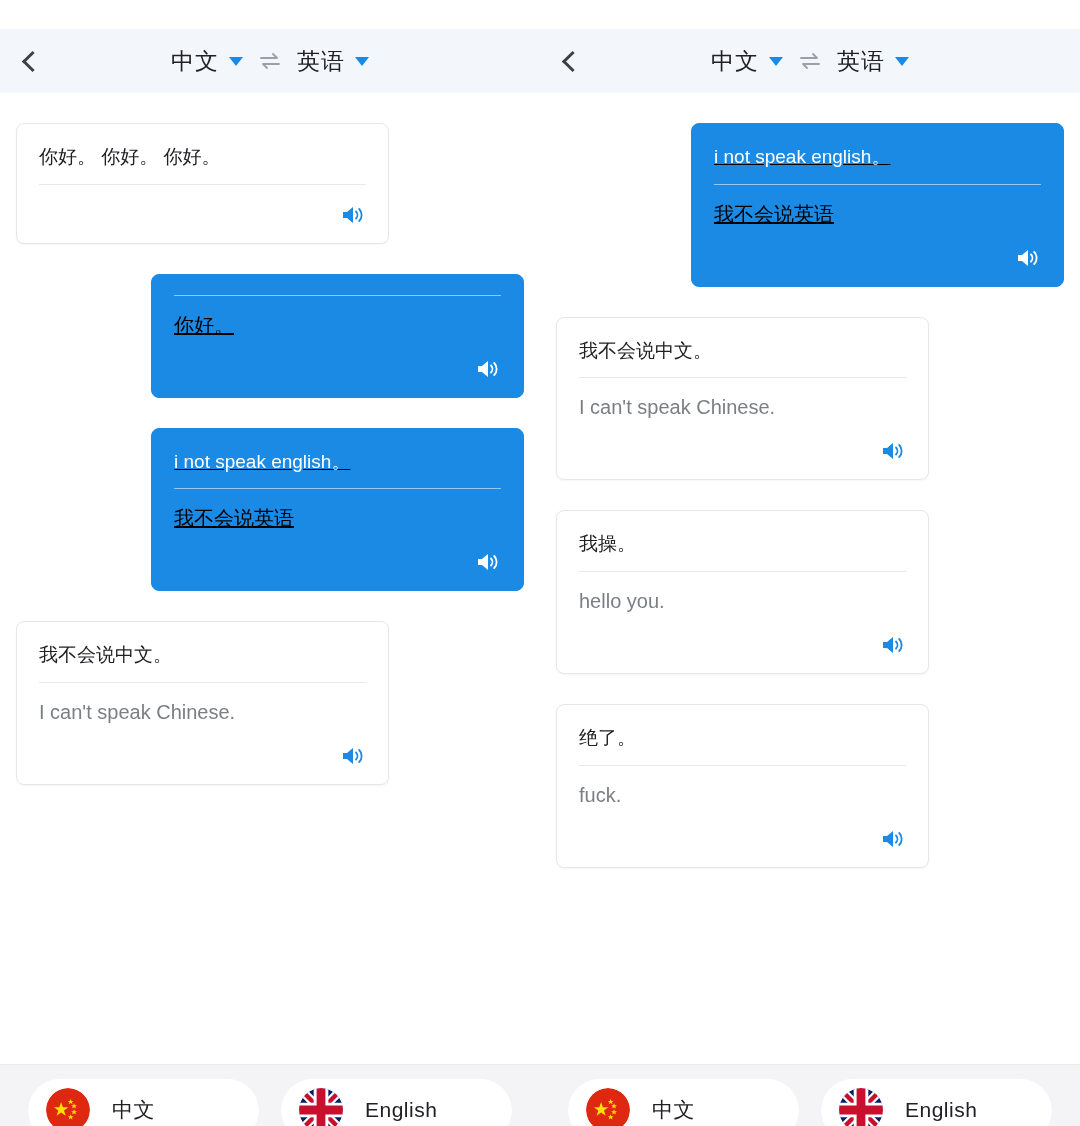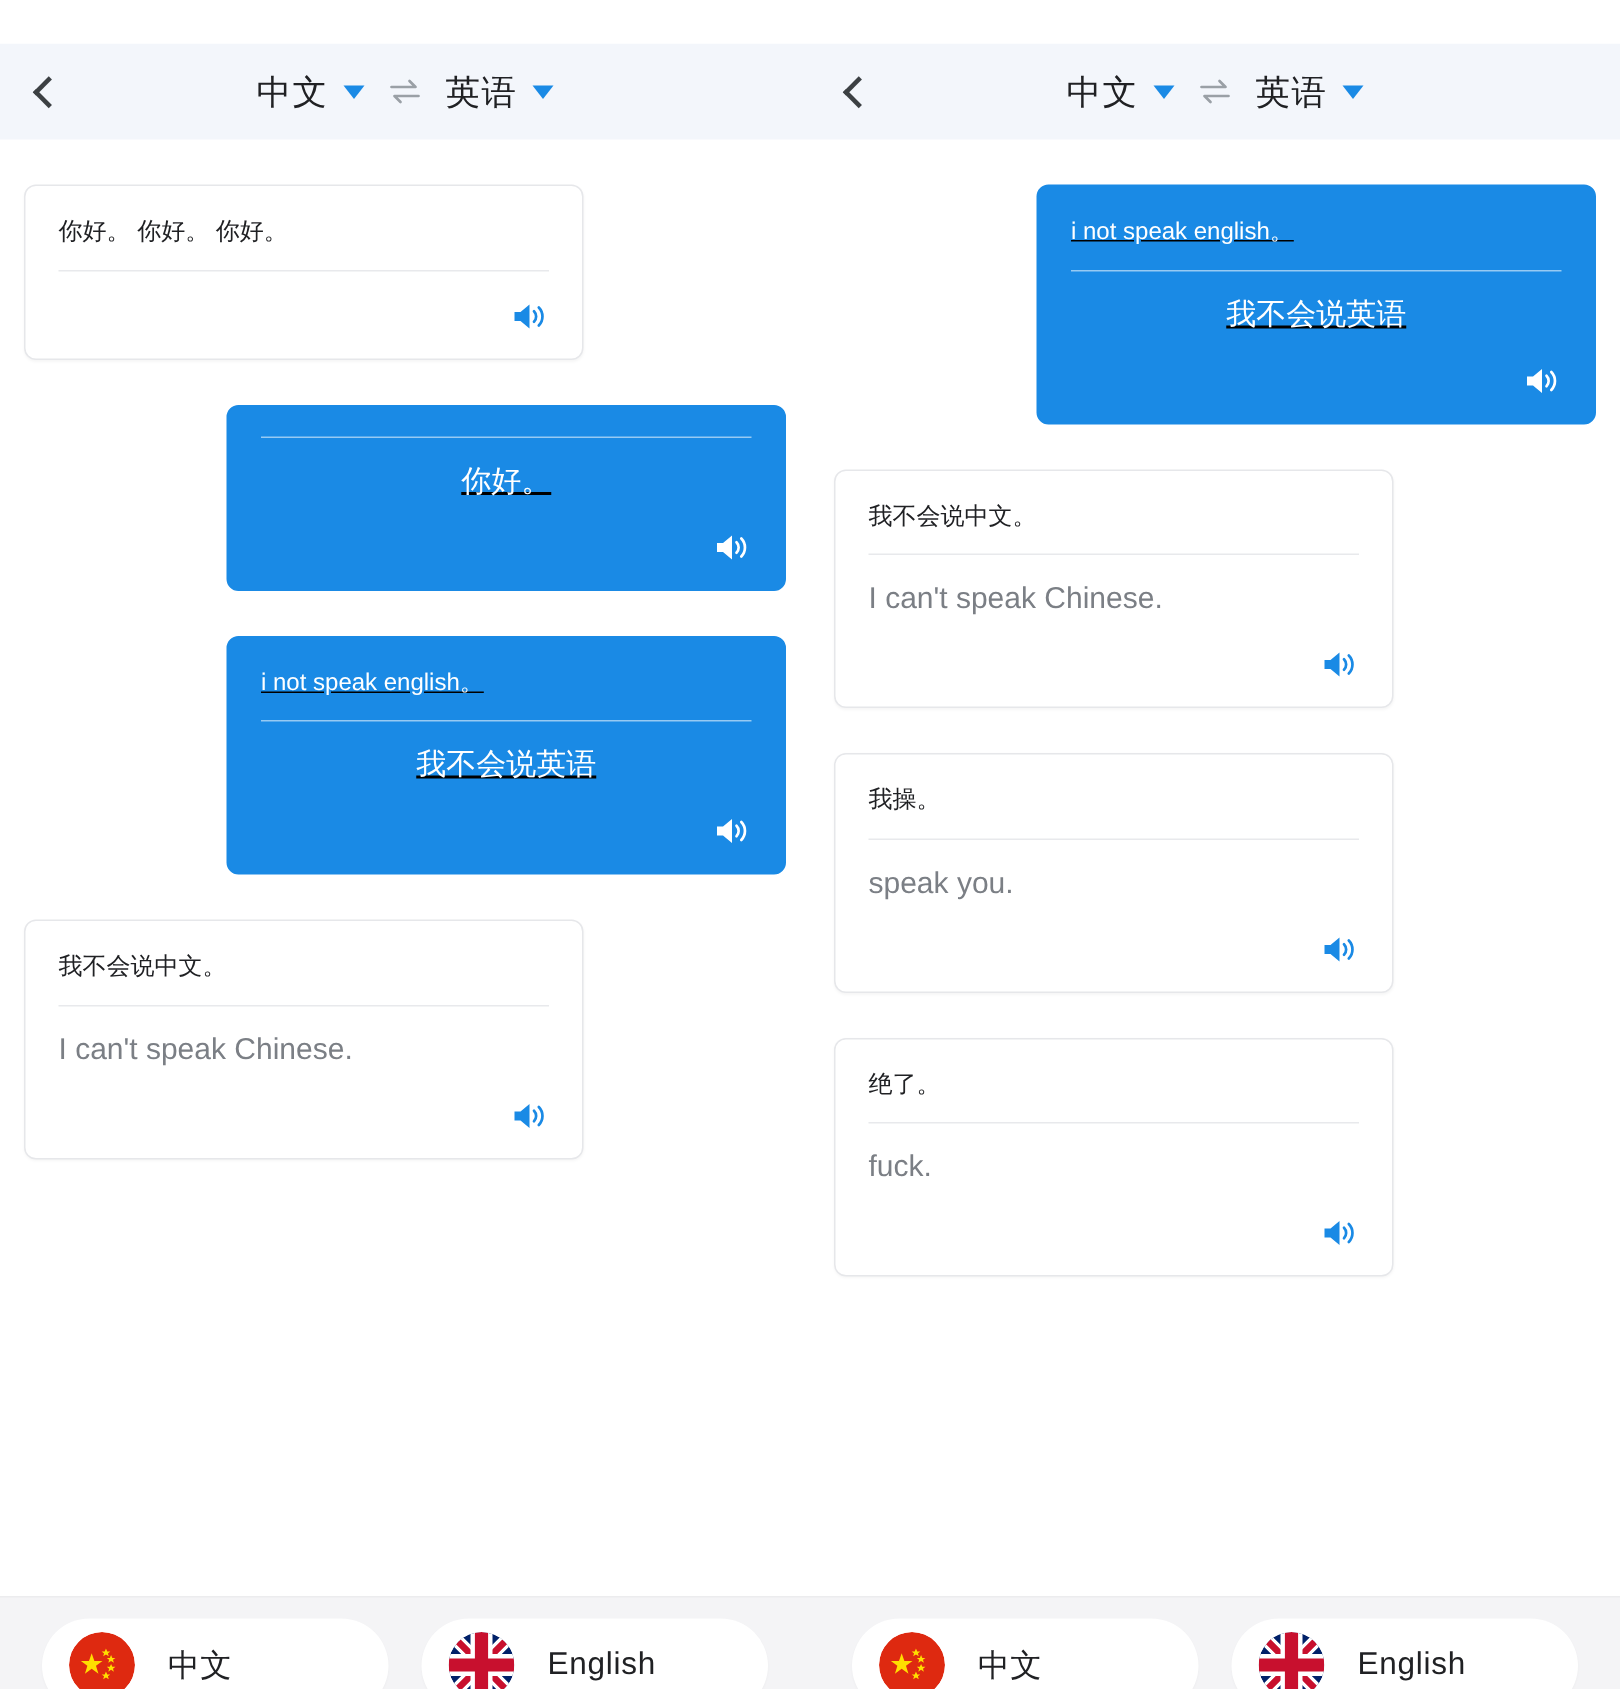--- a/index.html
+++ b/index.html
@@ -113,41 +113,41 @@
     width: 373px;
     margin-left: auto;
     margin-right: 0;
     border: 1px solid #1a8ae5;
     text-decoration: underline;
   }
   .panel-right .card.white { margin-left: 0; }
   .panel-right .card.blue  { margin-left: auto; margin-right: 0; }
 
   .card .src {
-    font-size: 16px;
+    font-size: 19px;
     line-height: 1.35;
     color: #202124;
     padding-bottom: 14px;
   }
   .card.blue .src { color: #ffffff; }
 
   .card .divider {
     height: 1px;
     background: #e8e9ec;
     margin: 0 0 16px 0;
   }
   .card.blue .divider { background: rgba(255,255,255,0.55); }
 
   .card .dst {
     font-size: 20px;
     line-height: 1.35;
     color: #7b7f85;
     min-height: 26px;
   }
-  .card.blue .dst { color: #ffffff; text-align: center; }
+  .card.blue .dst { color: #000000; }
 
   .speaker-row {
     display: flex;
     justify-content: flex-end;
     margin-top: 18px;
     height: 26px;
   }
   .speaker {
     width: 26px;
     height: 24px;
@@ -373,21 +373,21 @@
               <path d="M16 8.5 a5 5 0 0 1 0 7" stroke="#1a8ae5" stroke-width="1.8" fill="none" stroke-linecap="round"></path>
               <path d="M19.2 6 a8.6 8.6 0 0 1 0 12" stroke="#1a8ae5" stroke-width="1.8" fill="none" stroke-linecap="round"></path>
             </svg>
           </span>
         </div>
       </div>
 
       <div class="card white">
         <div class="src">我操。</div>
         <div class="divider"></div>
-        <div class="dst">speak you.</div>
+        <div class="dst">hello you.</div>
         <div class="speaker-row">
           <span class="speaker">
             <svg width="26" height="24" viewBox="0 0 26 24" fill="none">
               <path d="M3 9 h4 L13 4 v16 L7 15 H3 z" fill="#1a8ae5"></path>
               <path d="M16 8.5 a5 5 0 0 1 0 7" stroke="#1a8ae5" stroke-width="1.8" fill="none" stroke-linecap="round"></path>
               <path d="M19.2 6 a8.6 8.6 0 0 1 0 12" stroke="#1a8ae5" stroke-width="1.8" fill="none" stroke-linecap="round"></path>
             </svg>
           </span>
         </div>
       </div>

